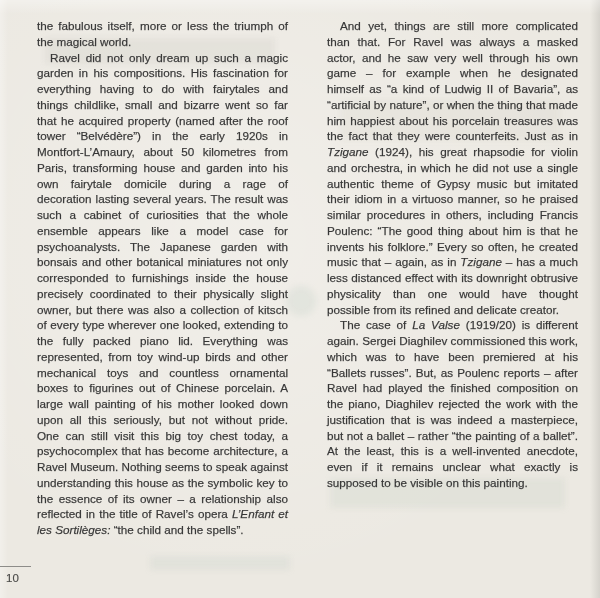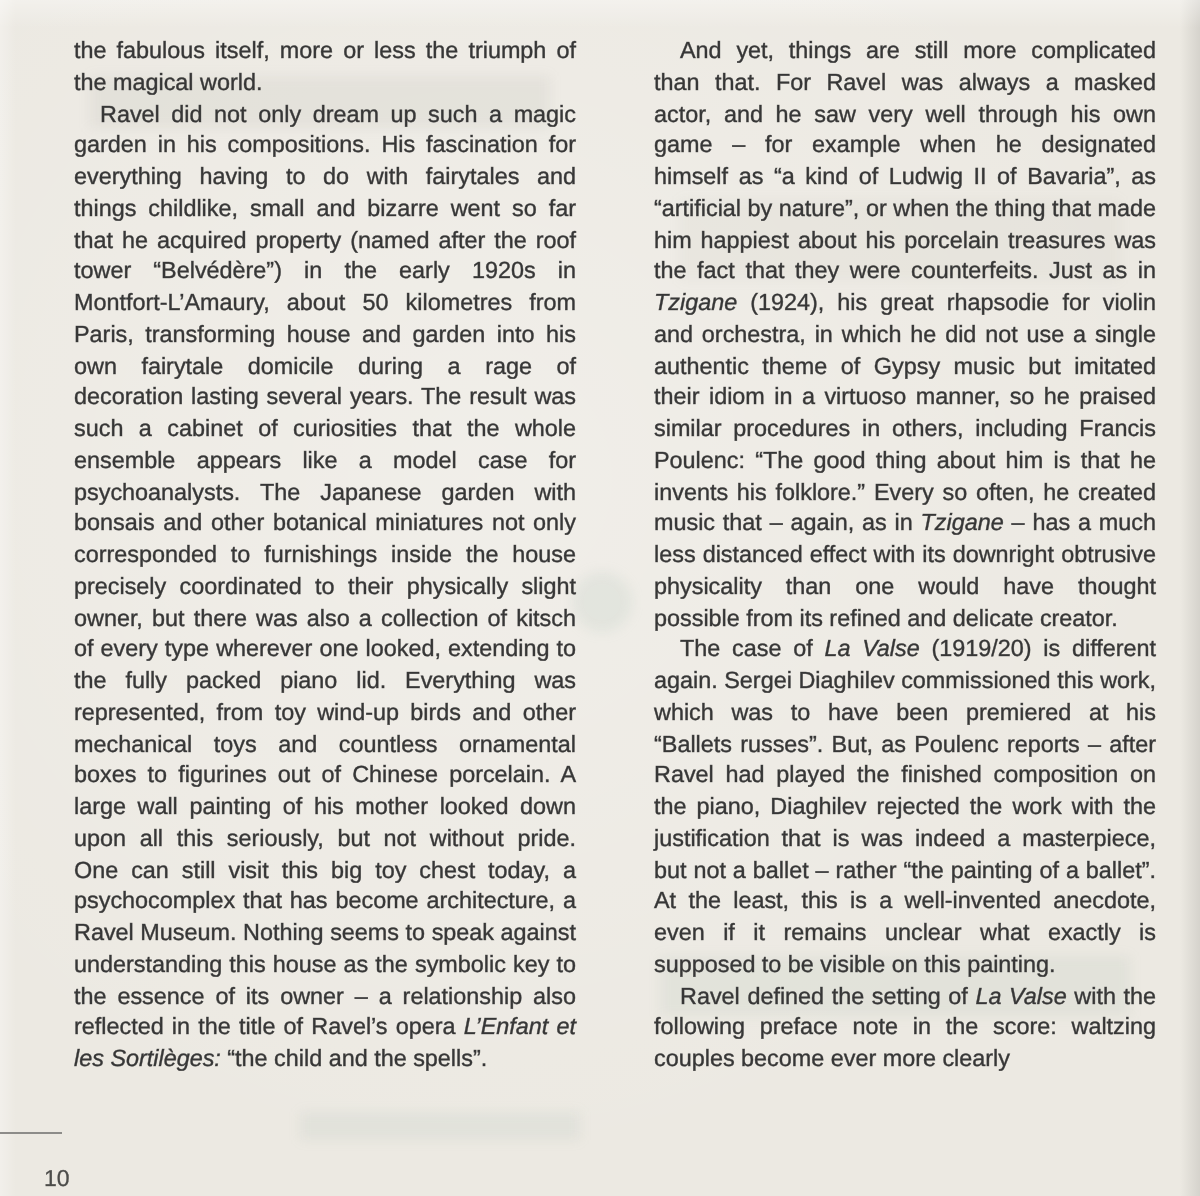--- a/index.html
+++ b/index.html
@@ -52,25 +52,24 @@
   .footer-rule {
     position: absolute;
     left: 0;
     top: 566px;
     width: 31px;
     height: 0;
     border-top: 1.5px solid #8d8c89;
   }
   .page-number {
     position: absolute;
-    left: 22px;
+    left: 6px;
     top: 572px;
     font-size: 11.5px;
     color: #4c4c4a;
-    margin-top: 12px;
     -webkit-text-stroke: 0.2px rgba(76,76,74,0.7);
   }
   
   .artifact {
     position: absolute;
     pointer-events: none;
     filter: blur(3px);
   }
   .a1 { left: 45px;  top: 38px;  width: 230px; height: 26px; background: rgba(150,150,142,0.10); }
   .a2 { left: 286px; top: 286px; width: 30px;  height: 30px; border-radius: 50%; background: rgba(160,185,175,0.16); }
@@ -90,20 +89,19 @@
   <div class="artifact a5"></div>
 
   <div class="columns">
     <div class="col">
         <p><span>the fabulous itself, more or less the triumph of the magical world.</span></p>
         <p class="indent"><span>Ravel did not only dream up such a magic garden in his compositions. His fascination for everything having to do with fairytales and things childlike, small and bizarre went so far that he acquired property (named after the roof tower “Belvédère”) in the early 1920s in Montfort-L’Amaury, about 50 kilometres from Paris, transforming house and garden into his own fairytale domicile during a rage of decoration lasting several years. The result was such a cabinet of curiosities that the whole ensemble appears like a model case for psychoanalysts. The Japanese garden with bonsais and other botanical miniatures not only corresponded to furnishings inside the house precisely coordinated to their physically slight owner, but there was also a collection of kitsch of every type wherever one looked, extending to the fully packed piano lid. Everything was represented, from toy wind-up birds and other mechanical toys and countless ornamental boxes to figurines out of Chinese porcelain. A large wall painting of his mother looked down upon all this seriously, but not without pride. One can still visit this big toy chest today, a psychocomplex that has become architecture, a Ravel Museum. Nothing seems to speak against understanding this house as the symbolic key to the essence of its owner – a relationship also reflected in the title of Ravel’s opera </span><i>L’Enfant et les Sortilèges:</i><span> “the child and the spells”.</span></p>
       </div>
     <div class="col">
         <p class="indent"><span>And yet, things are still more complicated than that. For Ravel was always a masked actor, and he saw very well through his own game – for example when he designated himself as “a kind of Ludwig II of Bavaria”, as “artificial by nature”, or when the thing that made him happiest about his porcelain treasures was the fact that they were counterfeits. Just as in </span><i>Tzigane</i><span> (1924), his great rhapsodie for violin and orchestra, in which he did not use a single authentic theme of Gypsy music but imitated their idiom in a virtuoso manner, so he praised similar procedures in others, including Francis Poulenc: “The good thing about him is that he invents his folklore.” Every so often, he created music that – again, as in </span><i>Tzigane</i><span> – has a much less distanced effect with its downright obtrusive physicality than one would have thought possible from its refined and delicate creator.</span></p>
         <p class="indent"><span>The case of </span><i>La Valse</i><span> (1919/20) is different again. Sergei Diaghilev commissioned this work, which was to have been premiered at his “Ballets russes”. But, as Poulenc reports – after Ravel had played the finished composition on the piano, Diaghilev rejected the work with the justification that is was indeed a masterpiece, but not a ballet – rather “the painting of a ballet”. At the least, this is a well-invented anecdote, even if it remains unclear what exactly is supposed to be visible on this painting.</span></p>
-        <p class="indent"><span>Ravel defined the setting of </span><i>La Valse</i><span> with the following preface note in the score: waltzing couples become ever more clearly</span></p>
       </div>
   </div>
 
   <div class="footer-rule"></div>
   <div class="page-number">10</div>
 
 </div>
 
 </body></html>

